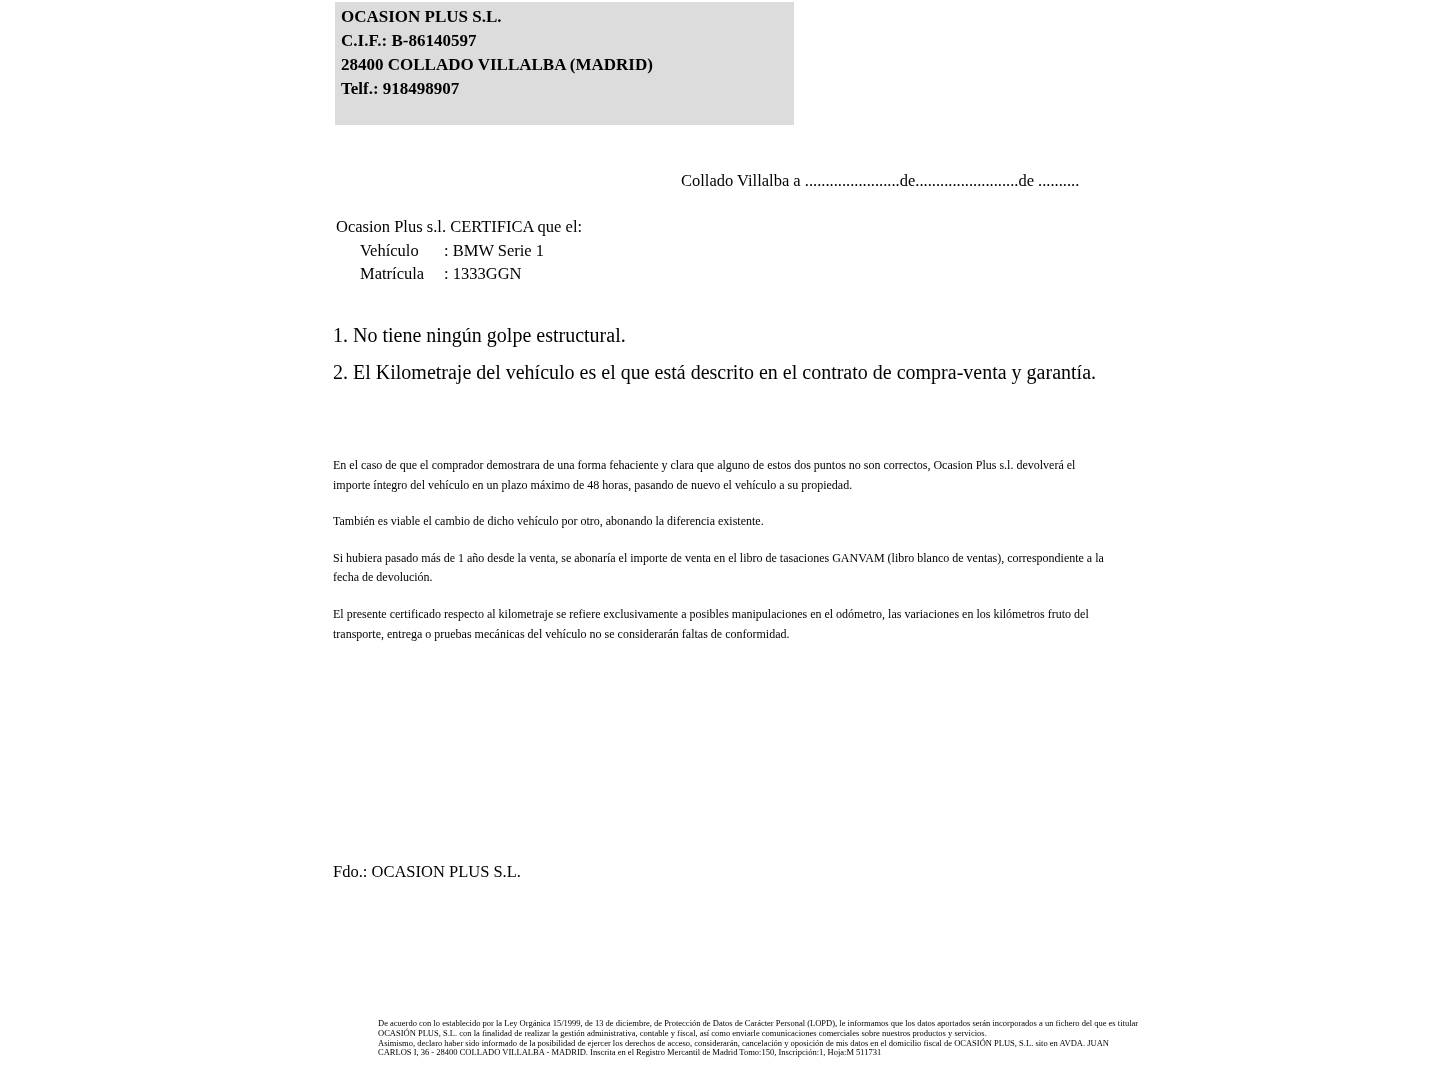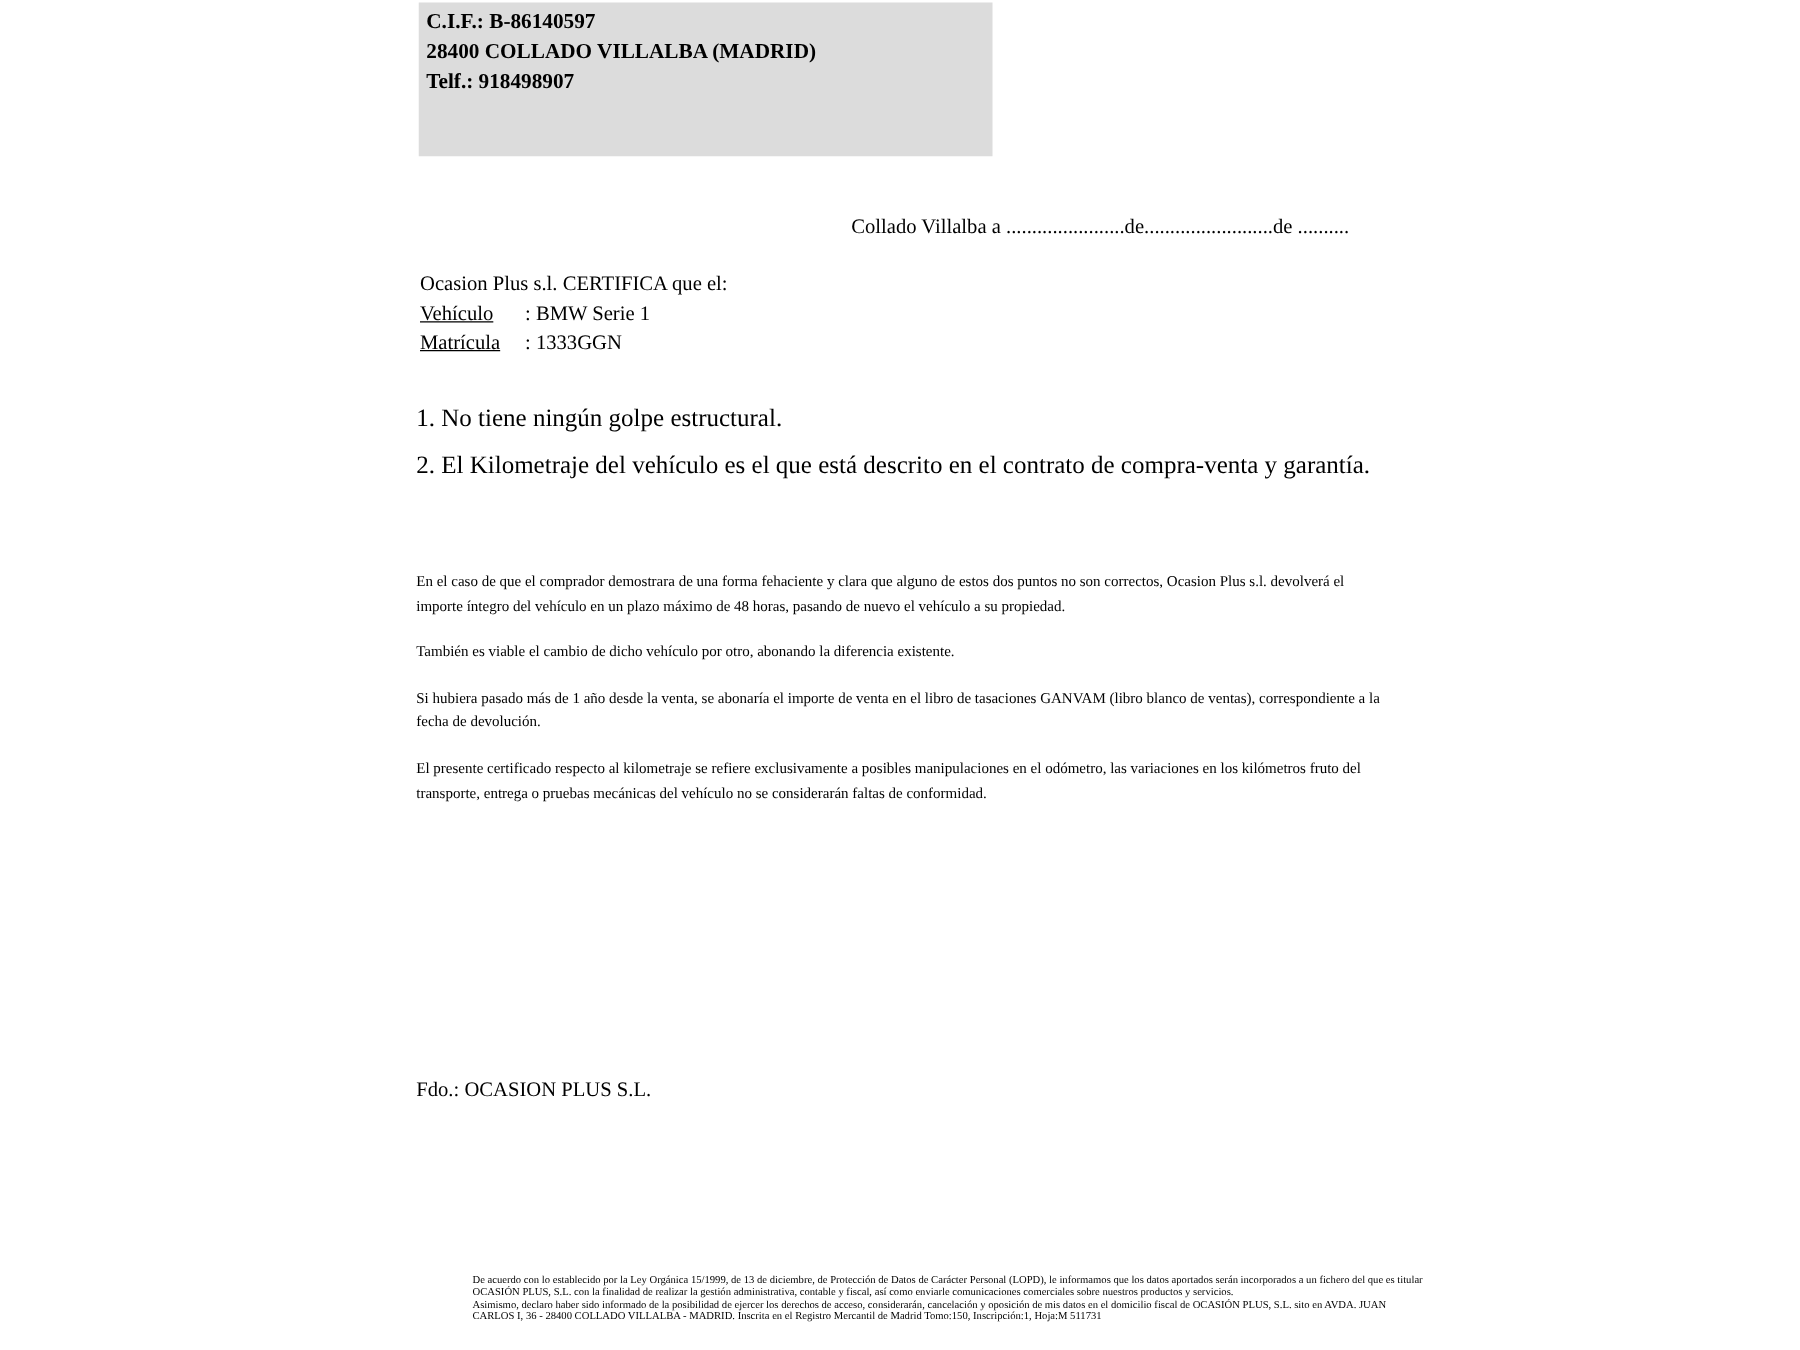--- a/index.html
+++ b/index.html
@@ -46,21 +46,21 @@
     top: 215px;
     font-size: 16.5px;
   }
   .certify .cline {
     line-height: 23.5px;
     white-space: nowrap;
   }
   .certify .row-label {
     display: inline-block;
     width: 84px;
-    text-decoration: underline;
+    margin-left: 24px;
   }
   .point {
     position: absolute;
     left: 333px;
     font-size: 20px;
     white-space: nowrap;
   }
   .point-1 { top: 324px; }
   .point-2 { top: 361px; }
   .paragraphs {
@@ -93,20 +93,21 @@
     line-height: 9.8px;
     white-space: nowrap;
   }
 </style>
 </head>
 <body>
 
 <div class="page">
 
   <div class="header-box">
+    <div class="hline">OCASION PLUS S.L.</div>
     <div class="hline">C.I.F.: B-86140597</div>
     <div class="hline">28400 COLLADO VILLALBA (MADRID)</div>
     <div class="hline">Telf.: 918498907</div>
   </div>
 
   <div class="date-line">Collado Villalba a .......................de.........................de ..........</div>
 
   <div class="certify">
     <div class="cline">Ocasion Plus s.l. CERTIFICA que el:</div>
     <div class="cline">

